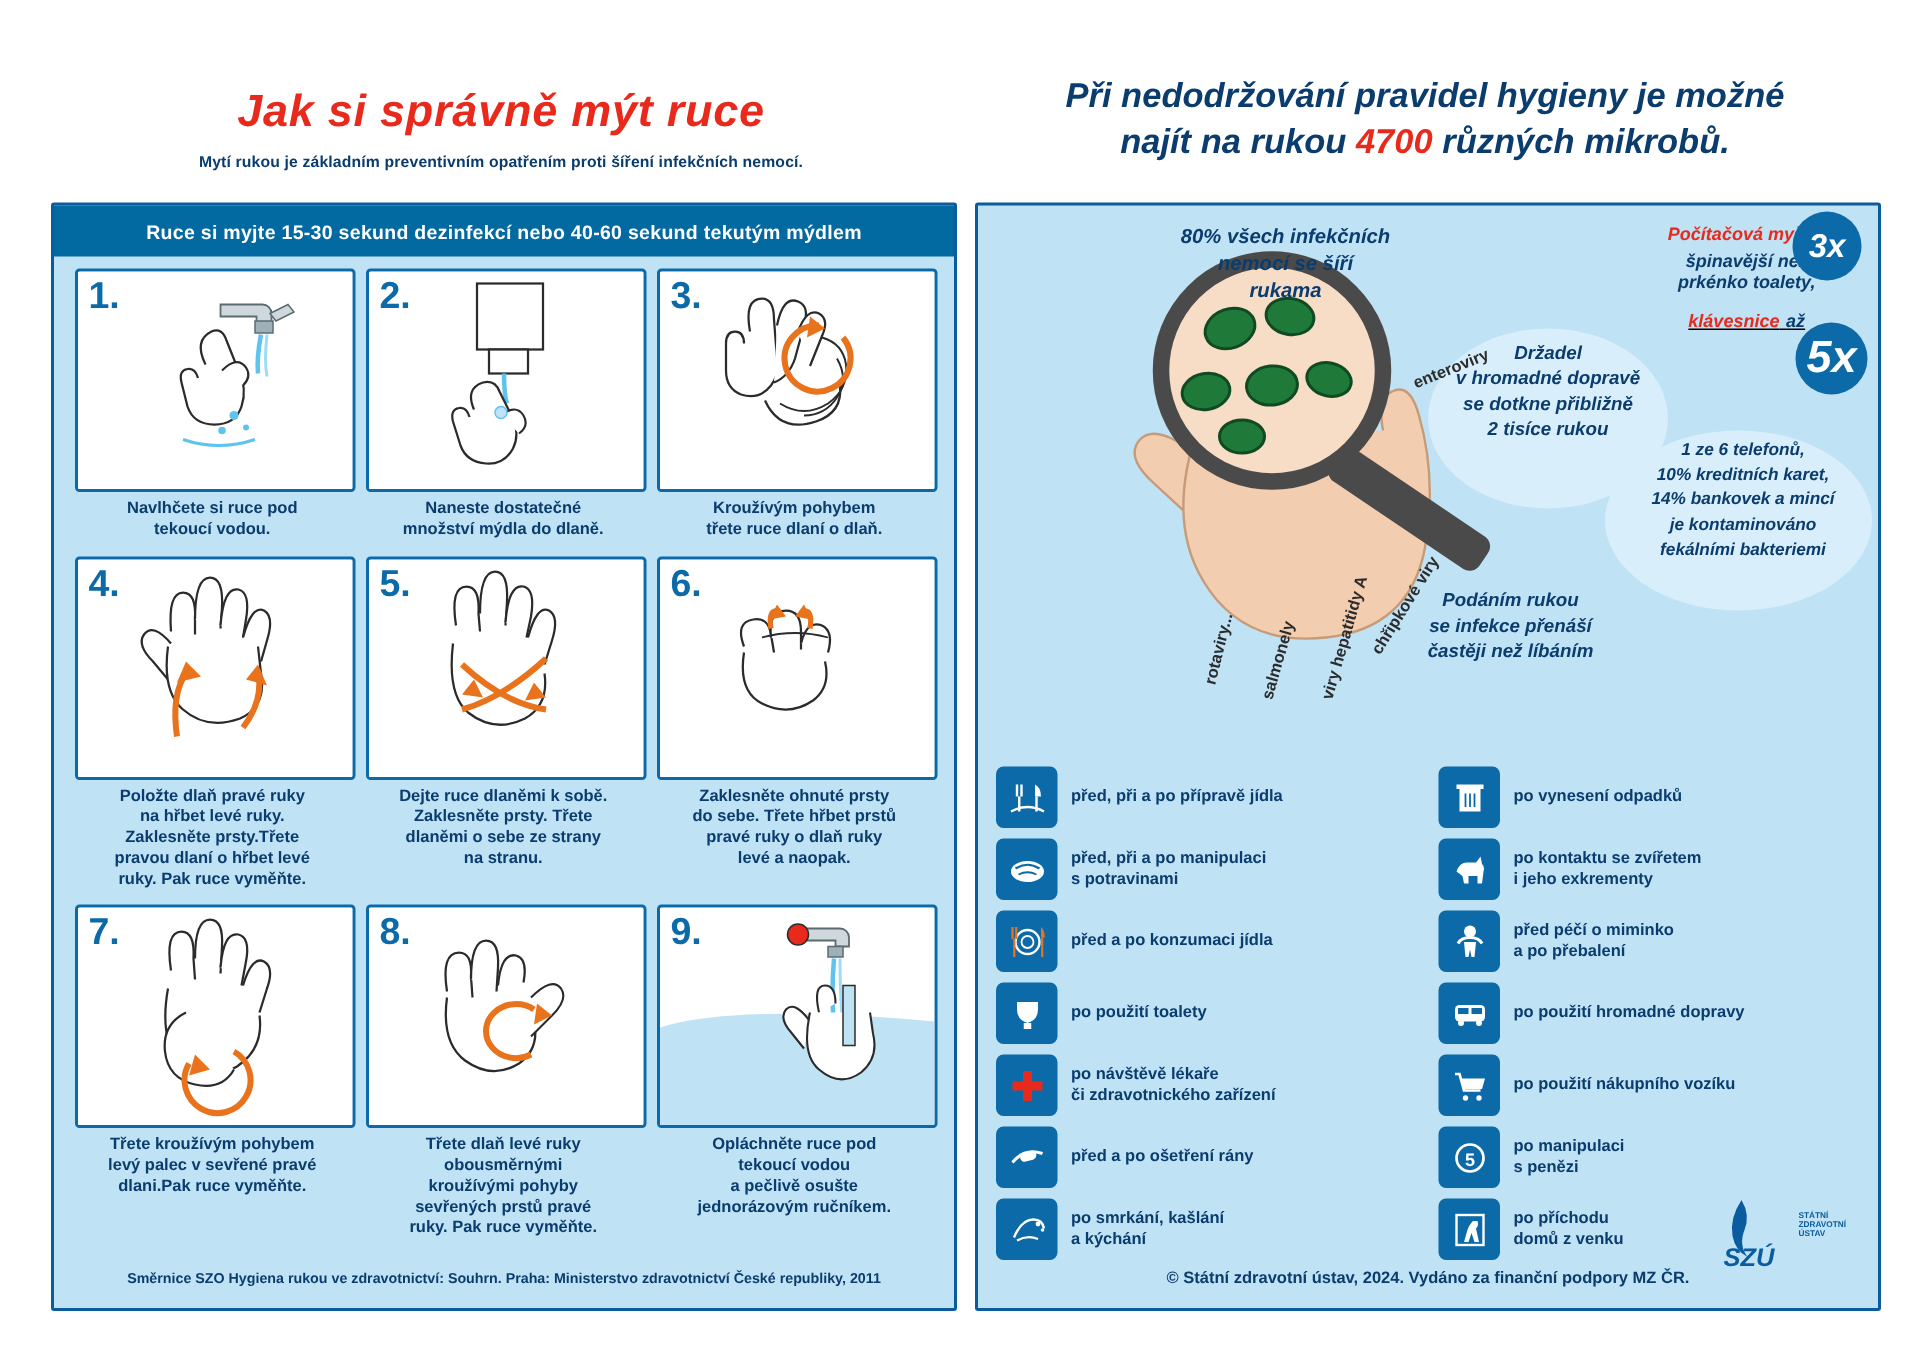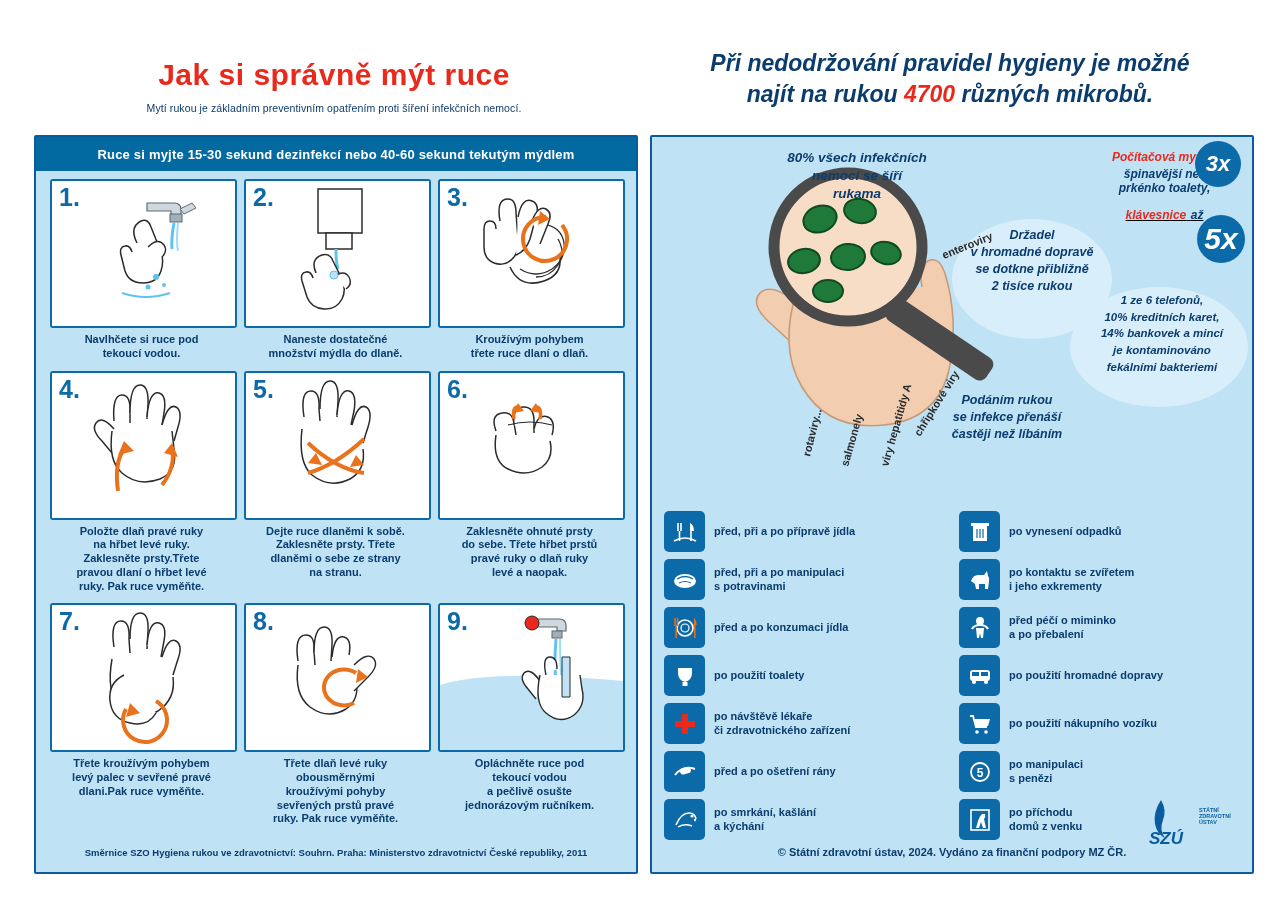--- a/index.html
+++ b/index.html
@@ -2,25 +2,25 @@
 <html lang="cs"><head>
 <meta charset="utf-8">
 <style>
   html,body{margin:0;padding:0;background:#ffffff;}
   body{width:1280px;height:905px;font-family:"Liberation Sans",sans-serif;overflow:hidden;position:relative;}
   .page{position:absolute;left:0;top:0;width:1280px;height:905px;background:#fff;}
 
   
   .left-col{position:absolute;left:34px;top:40px;width:600px;height:830px;}
   .title-main{
-    color:#e8291c;font-weight:bold;font-size:30px;
+    color:#e8291c;font-weight:bold;font-style:italic;font-size:30px;
     text-align:center;letter-spacing:.5px;margin:18px 0 0 0;
   }
   .subtitle-main{
-    color:#0b3c6e;font-weight:normal;font-size:10.5px;text-align:center;
+    color:#0b3c6e;font-weight:bold;font-size:10.5px;text-align:center;
     margin-top:10px;letter-spacing:.1px;
   }
   .left-panel{
     position:absolute;left:0;top:95px;width:600px;height:735px;
     background:#bfe2f5;border:2px solid #0b5c9e;border-radius:2px;
   }
   .blue-bar{
     position:absolute;left:0;top:0;width:100%;height:34px;background:#0369a1;
     color:#fff;font-weight:bold;font-size:13px;display:flex;align-items:center;justify-content:center;
     letter-spacing:.2px;

